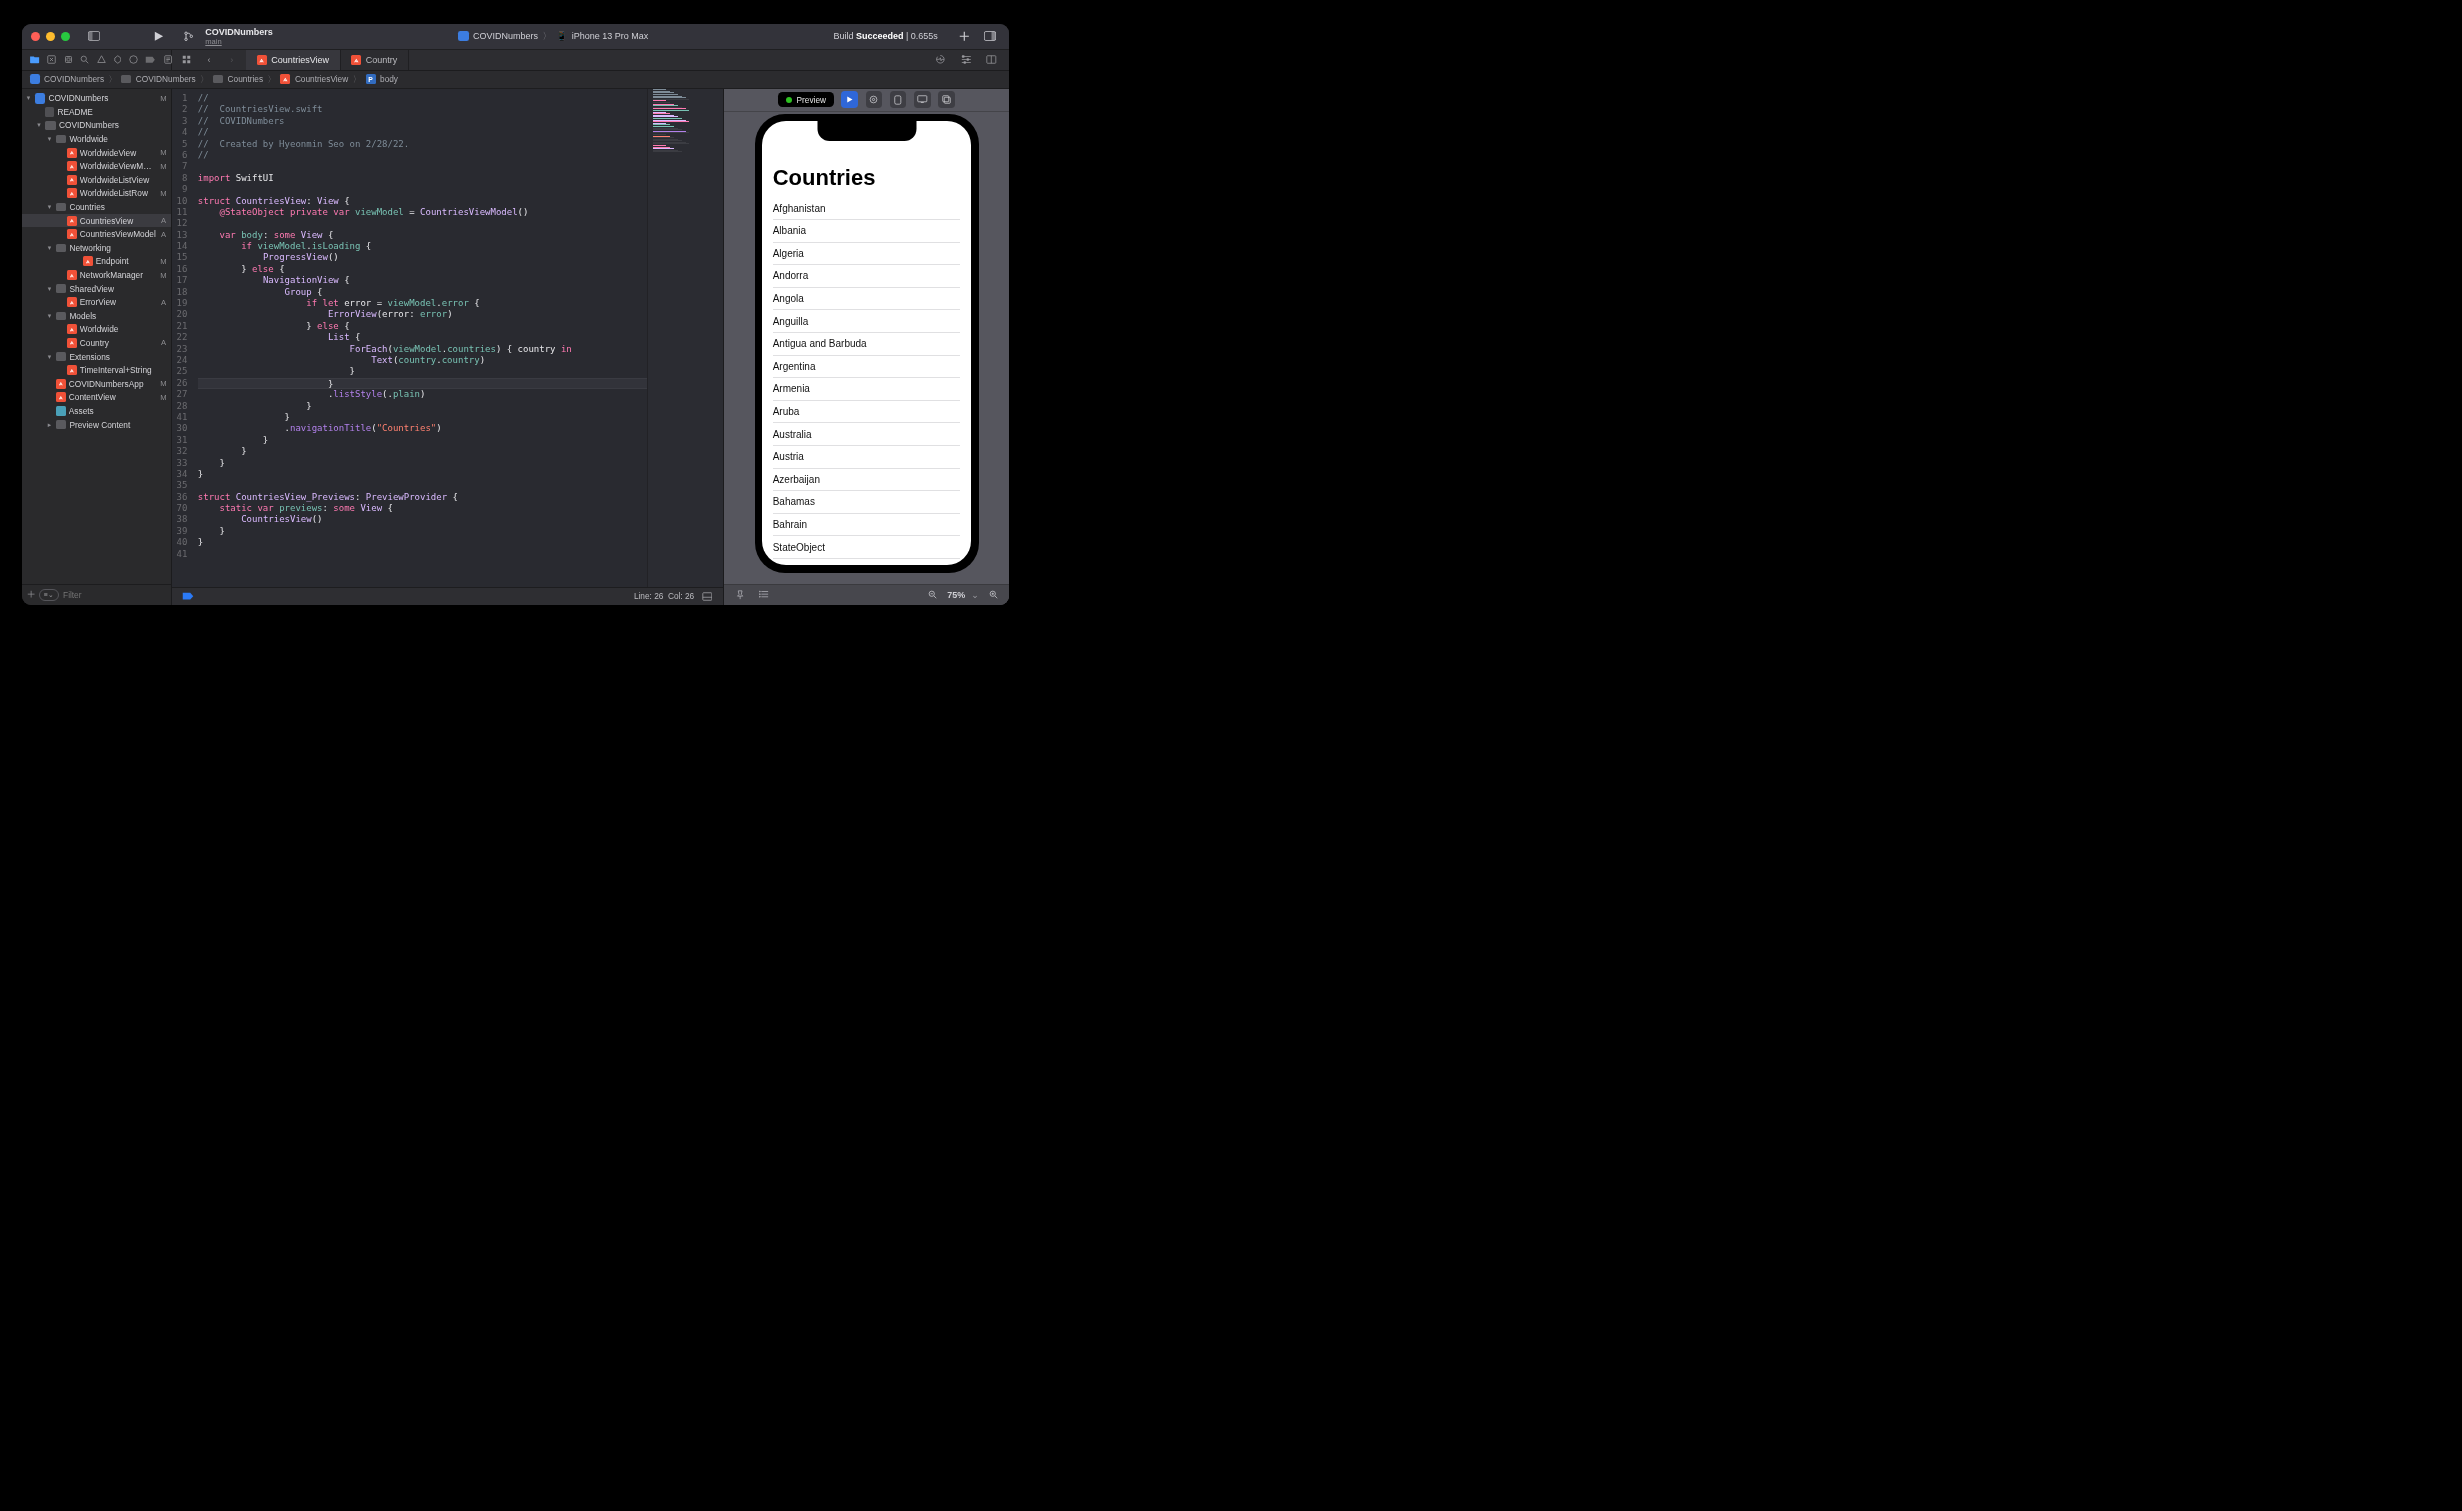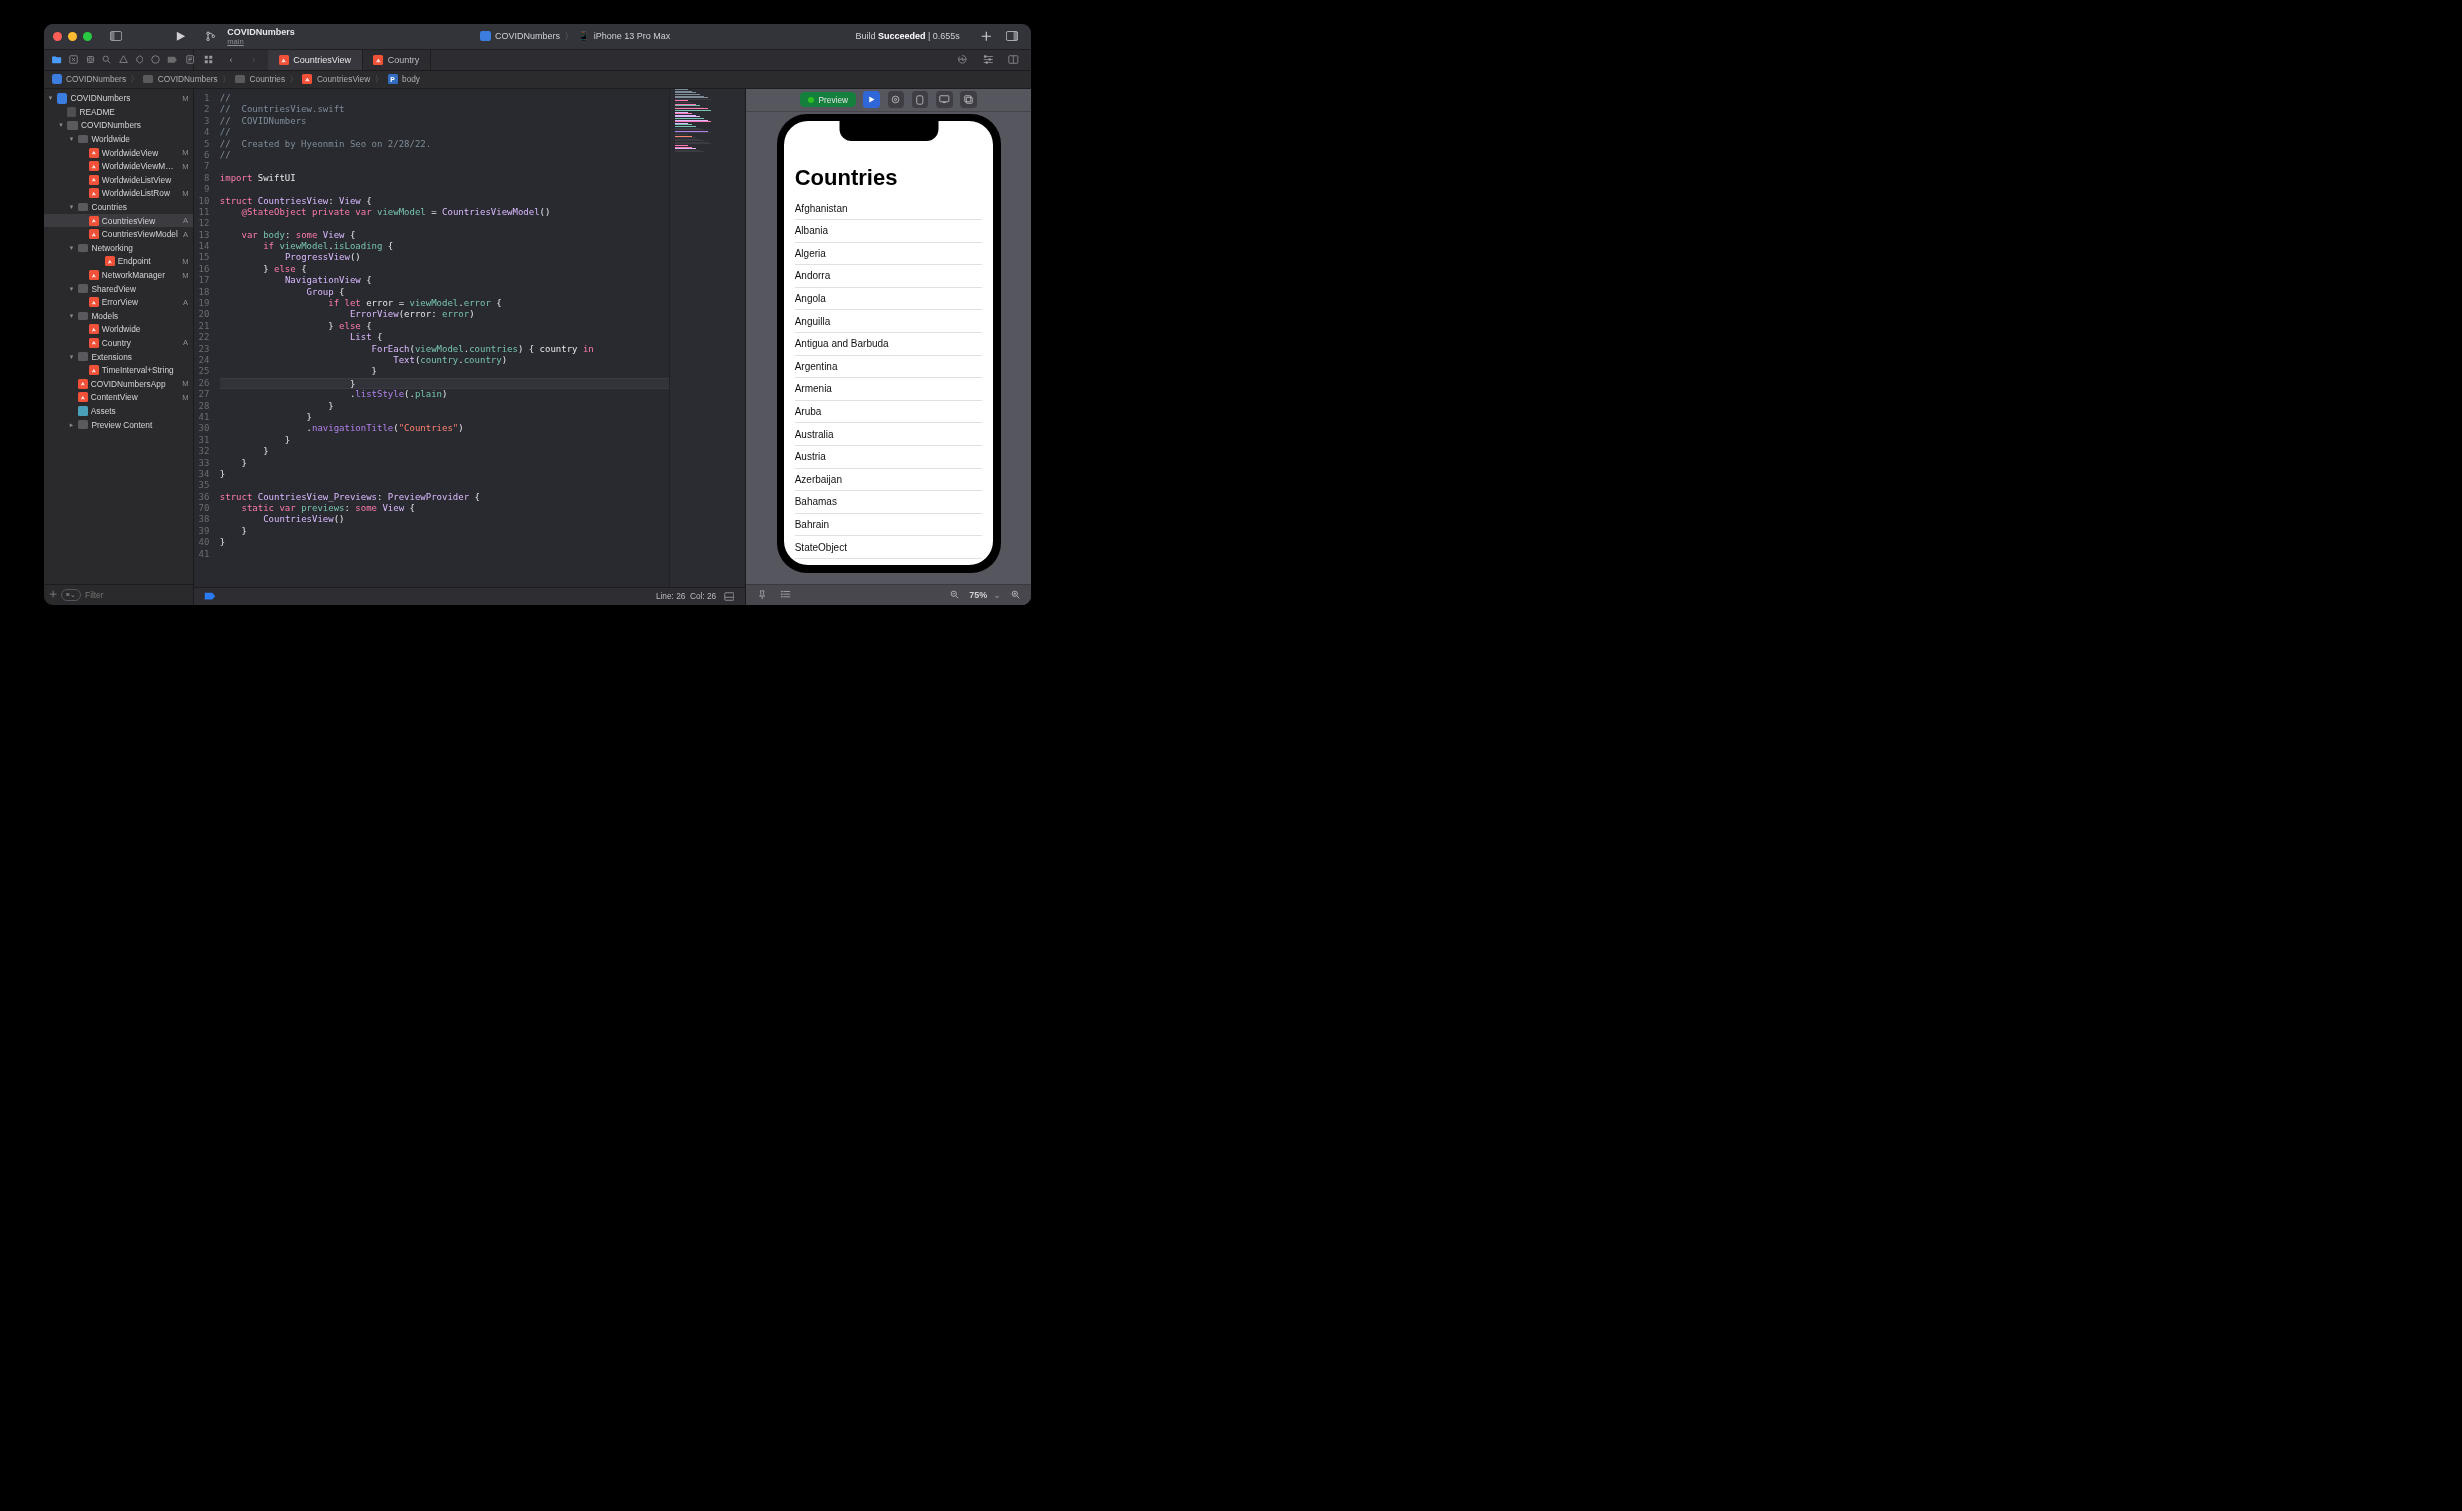--- a/index.html
+++ b/index.html
@@ -9,21 +9,21 @@
     font-size: 9px;
     color: #d9d9d9;
     width: 1067px;
     height: 652px;
     overflow: hidden;
     position: relative;
   }
   
   .window {
     position: absolute;
-    left: 44px; top: 23.5px;
+    left: 22px; top: 23.5px;
     width: 987px; height: 581px;
     background: #2a2a2c;
     border-radius: 9px;
     overflow: hidden;
     display: flex;
     flex-direction: column;
     box-shadow: 0 15px 45px rgba(0,0,0,.45);
   }
   .titlebar {
     height: 26px;
@@ -110,21 +110,21 @@
   .c-str{color:#ff8170}
   .c-plain{color:#e7e7ea}
   
   .preview{
     width:285px;background:#56565e;display:flex;flex-direction:column;
   }
   .preview-bar{
     height:23px;display:flex;align-items:center;justify-content:center;gap:7.6px;
     background:#56565e;border-bottom:0.8px solid #444449;
   }
-  .preview-pill{display:flex;align-items:center;gap:5px;background:#15803d;border-radius:4.5px;padding:2.3px 7.6px;color:#e6e6e6;font-size:8.3px}
+  .preview-pill{display:flex;align-items:center;gap:5px;background:#000000;border-radius:4.5px;padding:2.3px 7.6px;color:#e6e6e6;font-size:8.3px}
   .preview-pill .dot{width:6px;height:6px;border-radius:50%;background:#2ec221}
   .prev-ic{width:16.7px;height:16.7px;border-radius:3.8px;background:#3e3e44;display:flex;align-items:center;justify-content:center;color:#d0d0d4}
   .prev-ic.on{background:#2f67d8;color:#fff}
   .canvas-area{flex:1;position:relative;overflow:hidden;background:#56565e;}
   .phone{
     position:absolute;left:50%;top:2.3px;transform:translateX(-50%);
     width:224px;height:459px;background:#000;border-radius:30px;padding:7.6px;
   }
   .phone-screen{width:100%;height:100%;background:#fff;border-radius:24px;overflow:hidden;position:relative}
   .notch{position:absolute;top:0;left:50%;transform:translateX(-50%);width:99px;height:20px;background:#000;border-radius:0 0 12px 12px}

